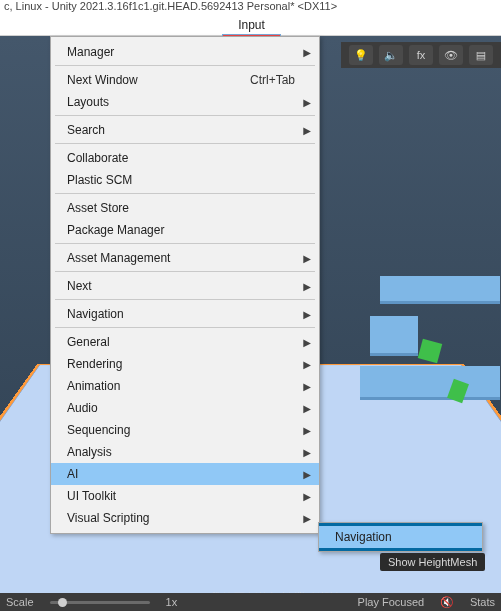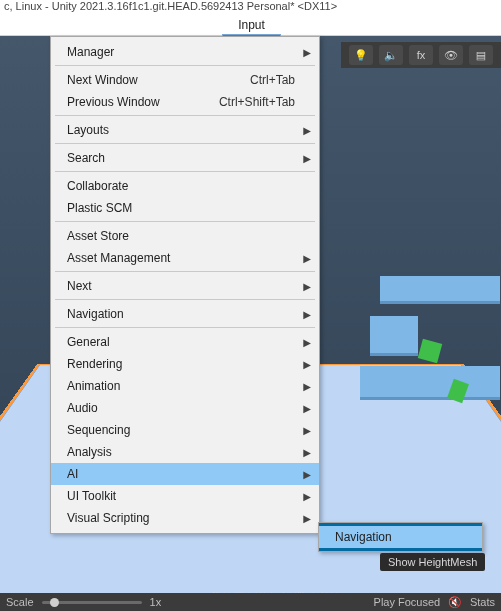--- a/index.html
+++ b/index.html
@@ -59,21 +59,21 @@
   .sm-row.highlight { background: #90c8f6; }
 
   .tooltip {
     position: absolute; left: 380px; top: 553px; background: #2b2b2b; color: #d8d8d8;
     font-size: 11px; padding: 3px 8px; border-radius: 2px;
   }
 
   .status-bar {
     position: absolute; left: 0; right: 0; bottom: 0; height: 18px;
     background: #3b3b3b; color: #bfbfbf; display: flex; align-items: center;
-    font-size: 11px; padding: 0 6px; gap: 8px;
+    font-size: 11px; padding: 0 6px; gap: 16px;
   }
   .slider { width: 100px; height: 3px; background: #6a6a6a; border-radius: 2px; position: relative; }
   .slider .thumb { position: absolute; left: 8px; top: -3px; width: 9px; height: 9px; background: #cfcfcf; border-radius: 50%; }
   .spacer { flex: 1; }
   .watermark {
     position: absolute; bottom: 4px; left: 50%; transform: translateX(-50%);
     color: rgba(230,230,230,.6); font-size: 12px; pointer-events: none; white-space: nowrap;
   }
 </style>
 </head>
@@ -107,39 +107,38 @@
 <div class="dropdown" id="dropdown">
     <div class="dd-row sep-after">
       <span>Manager</span>
       <span class="chevron">▶</span>
     </div>
     <div class="dd-row">
       <span>Next Window</span>
       <span class="shortcut">Ctrl+Tab</span>
     </div>
     <div class="dd-row sep-after">
-      <span>Previous Window</span>
-      <span class="shortcut">Ctrl+Shift+Tab</span>
-    </div>
-    <div class="dd-row sep-after">
       <span>Layouts</span>
       <span class="chevron">▶</span>
     </div>
     <div class="dd-row sep-after">
       <span>Search</span>
       <span class="chevron">▶</span>
     </div>
     <div class="dd-row">
       <span>Collaborate</span>
     </div>
     <div class="dd-row sep-after">
       <span>Plastic SCM</span>
     </div>
     <div class="dd-row">
       <span>Asset Store</span>
+    </div>
+    <div class="dd-row sep-after">
+      <span>Package Manager</span>
     </div>
     <div class="dd-row sep-after">
       <span>Asset Management</span>
       <span class="chevron">▶</span>
     </div>
     <div class="dd-row sep-after">
       <span>Next</span>
       <span class="chevron">▶</span>
     </div>
     <div class="dd-row sep-after">

